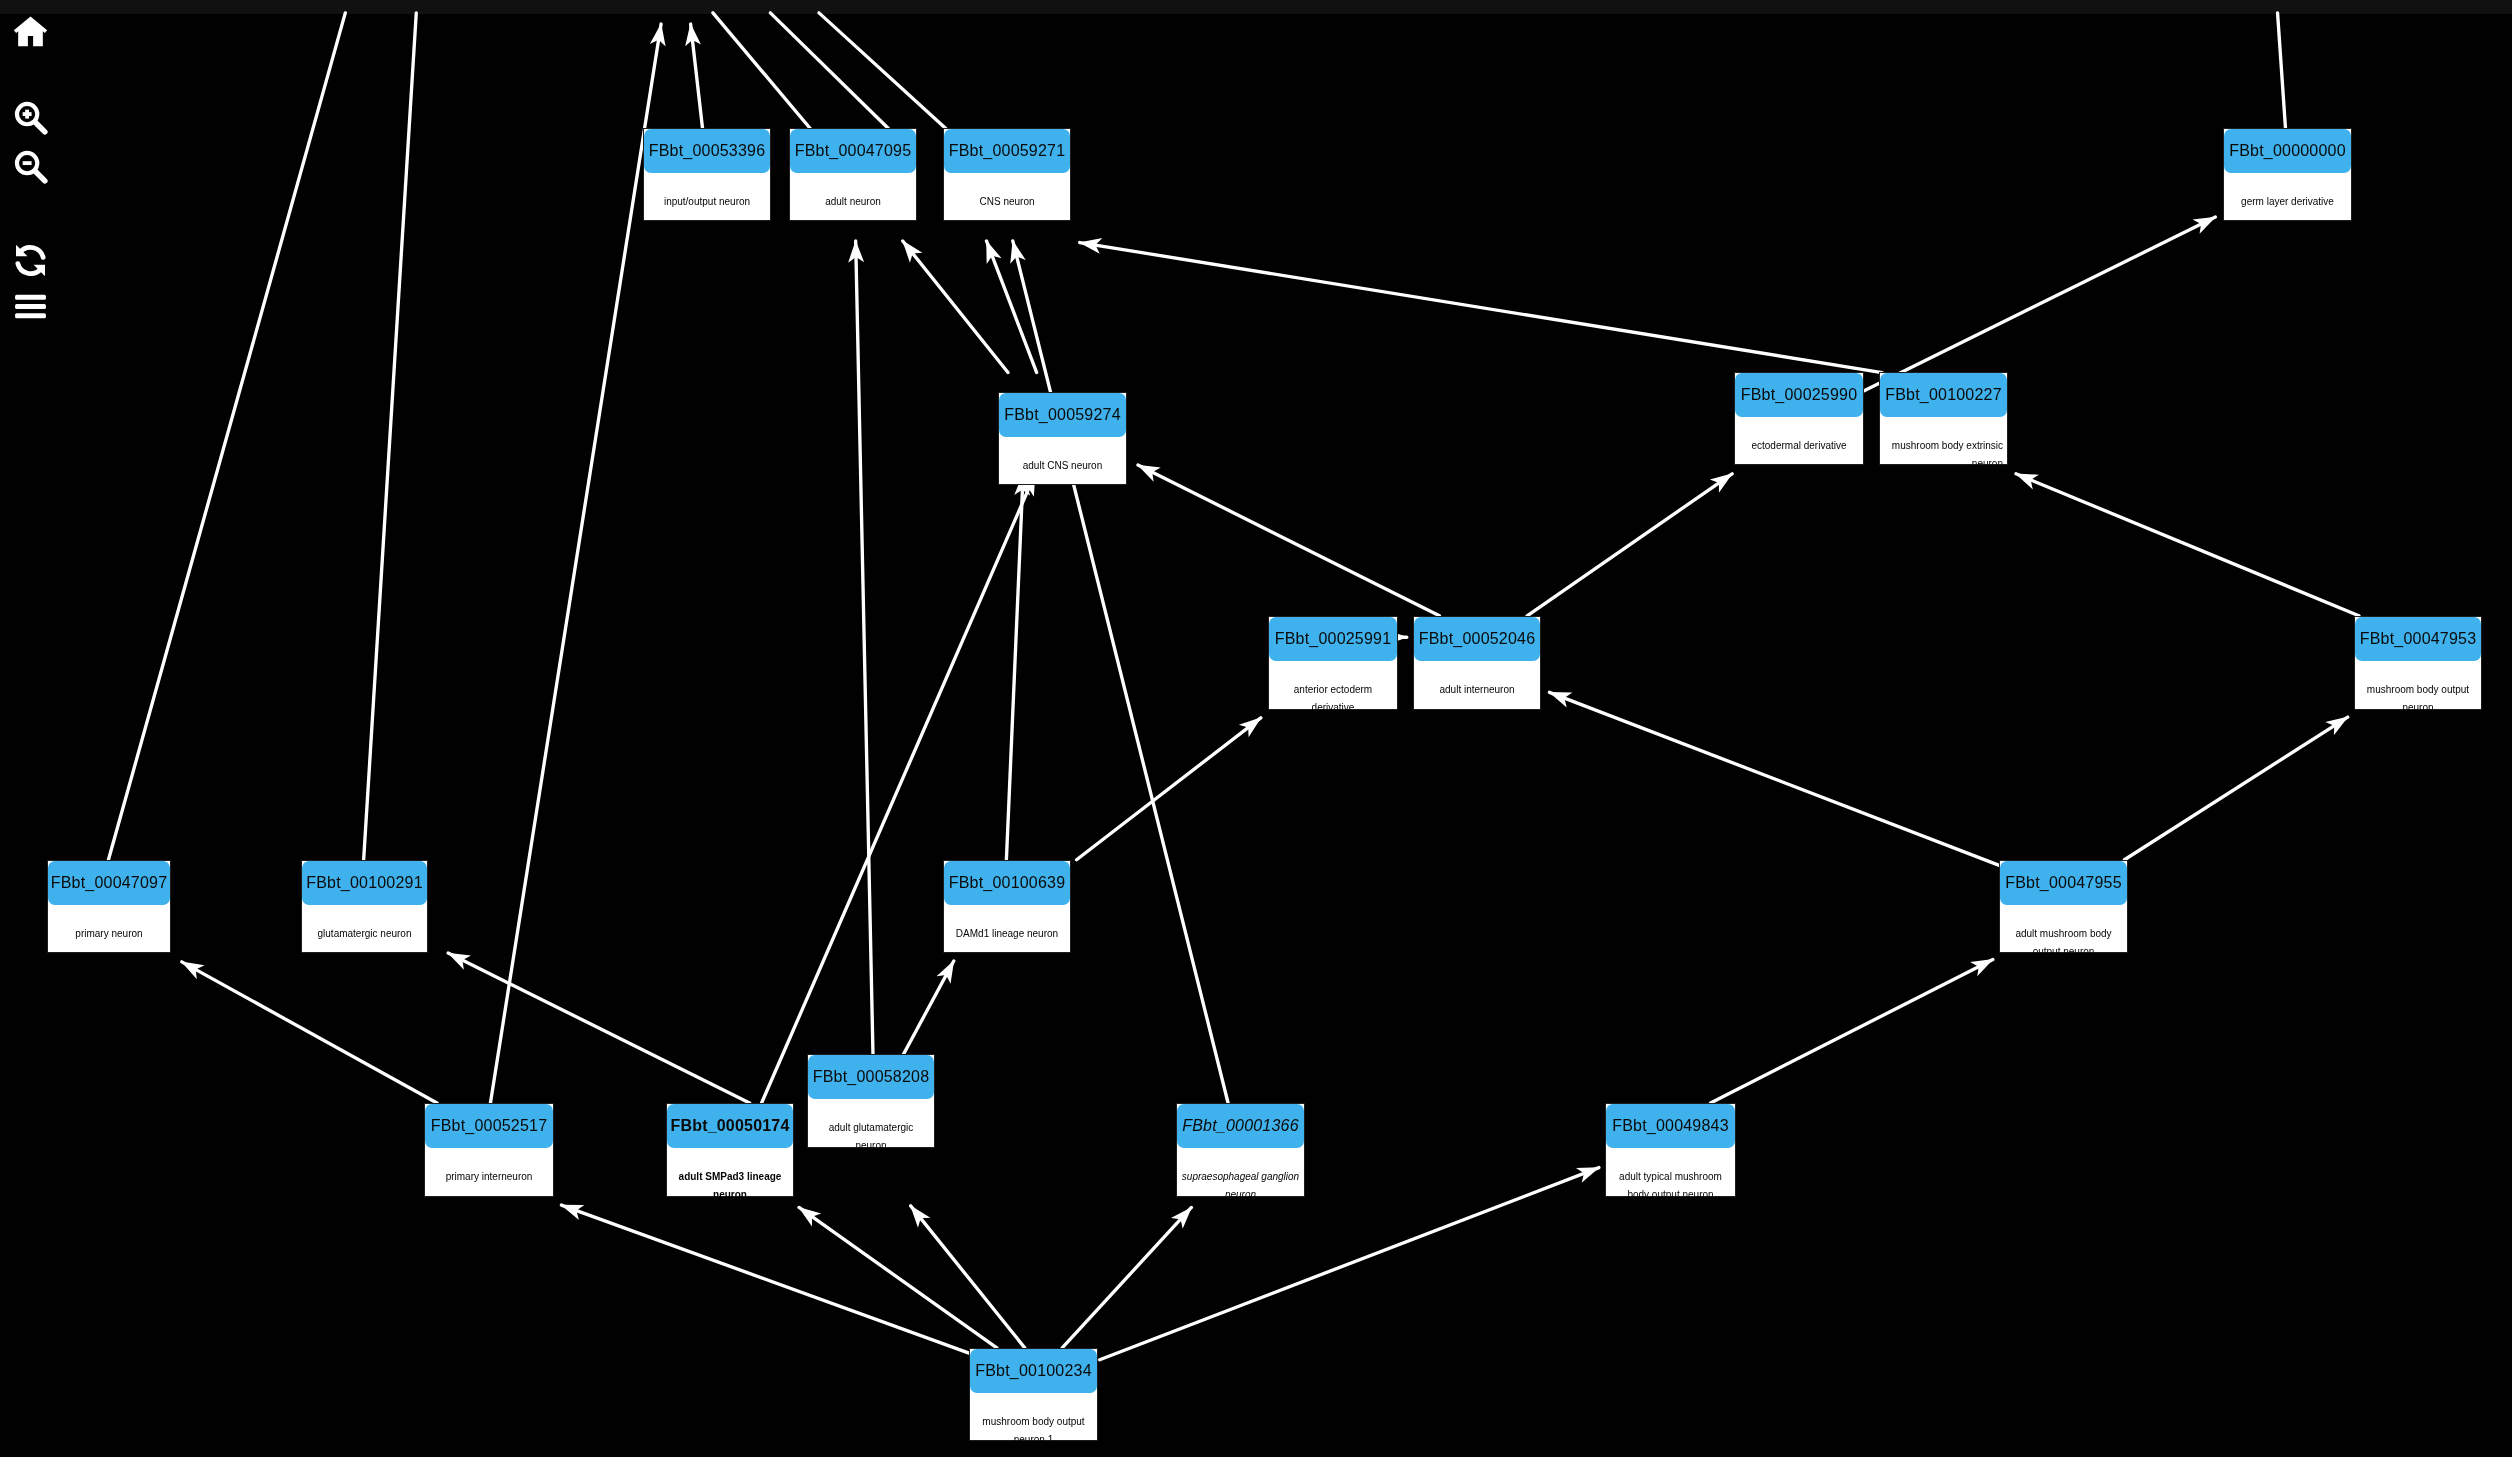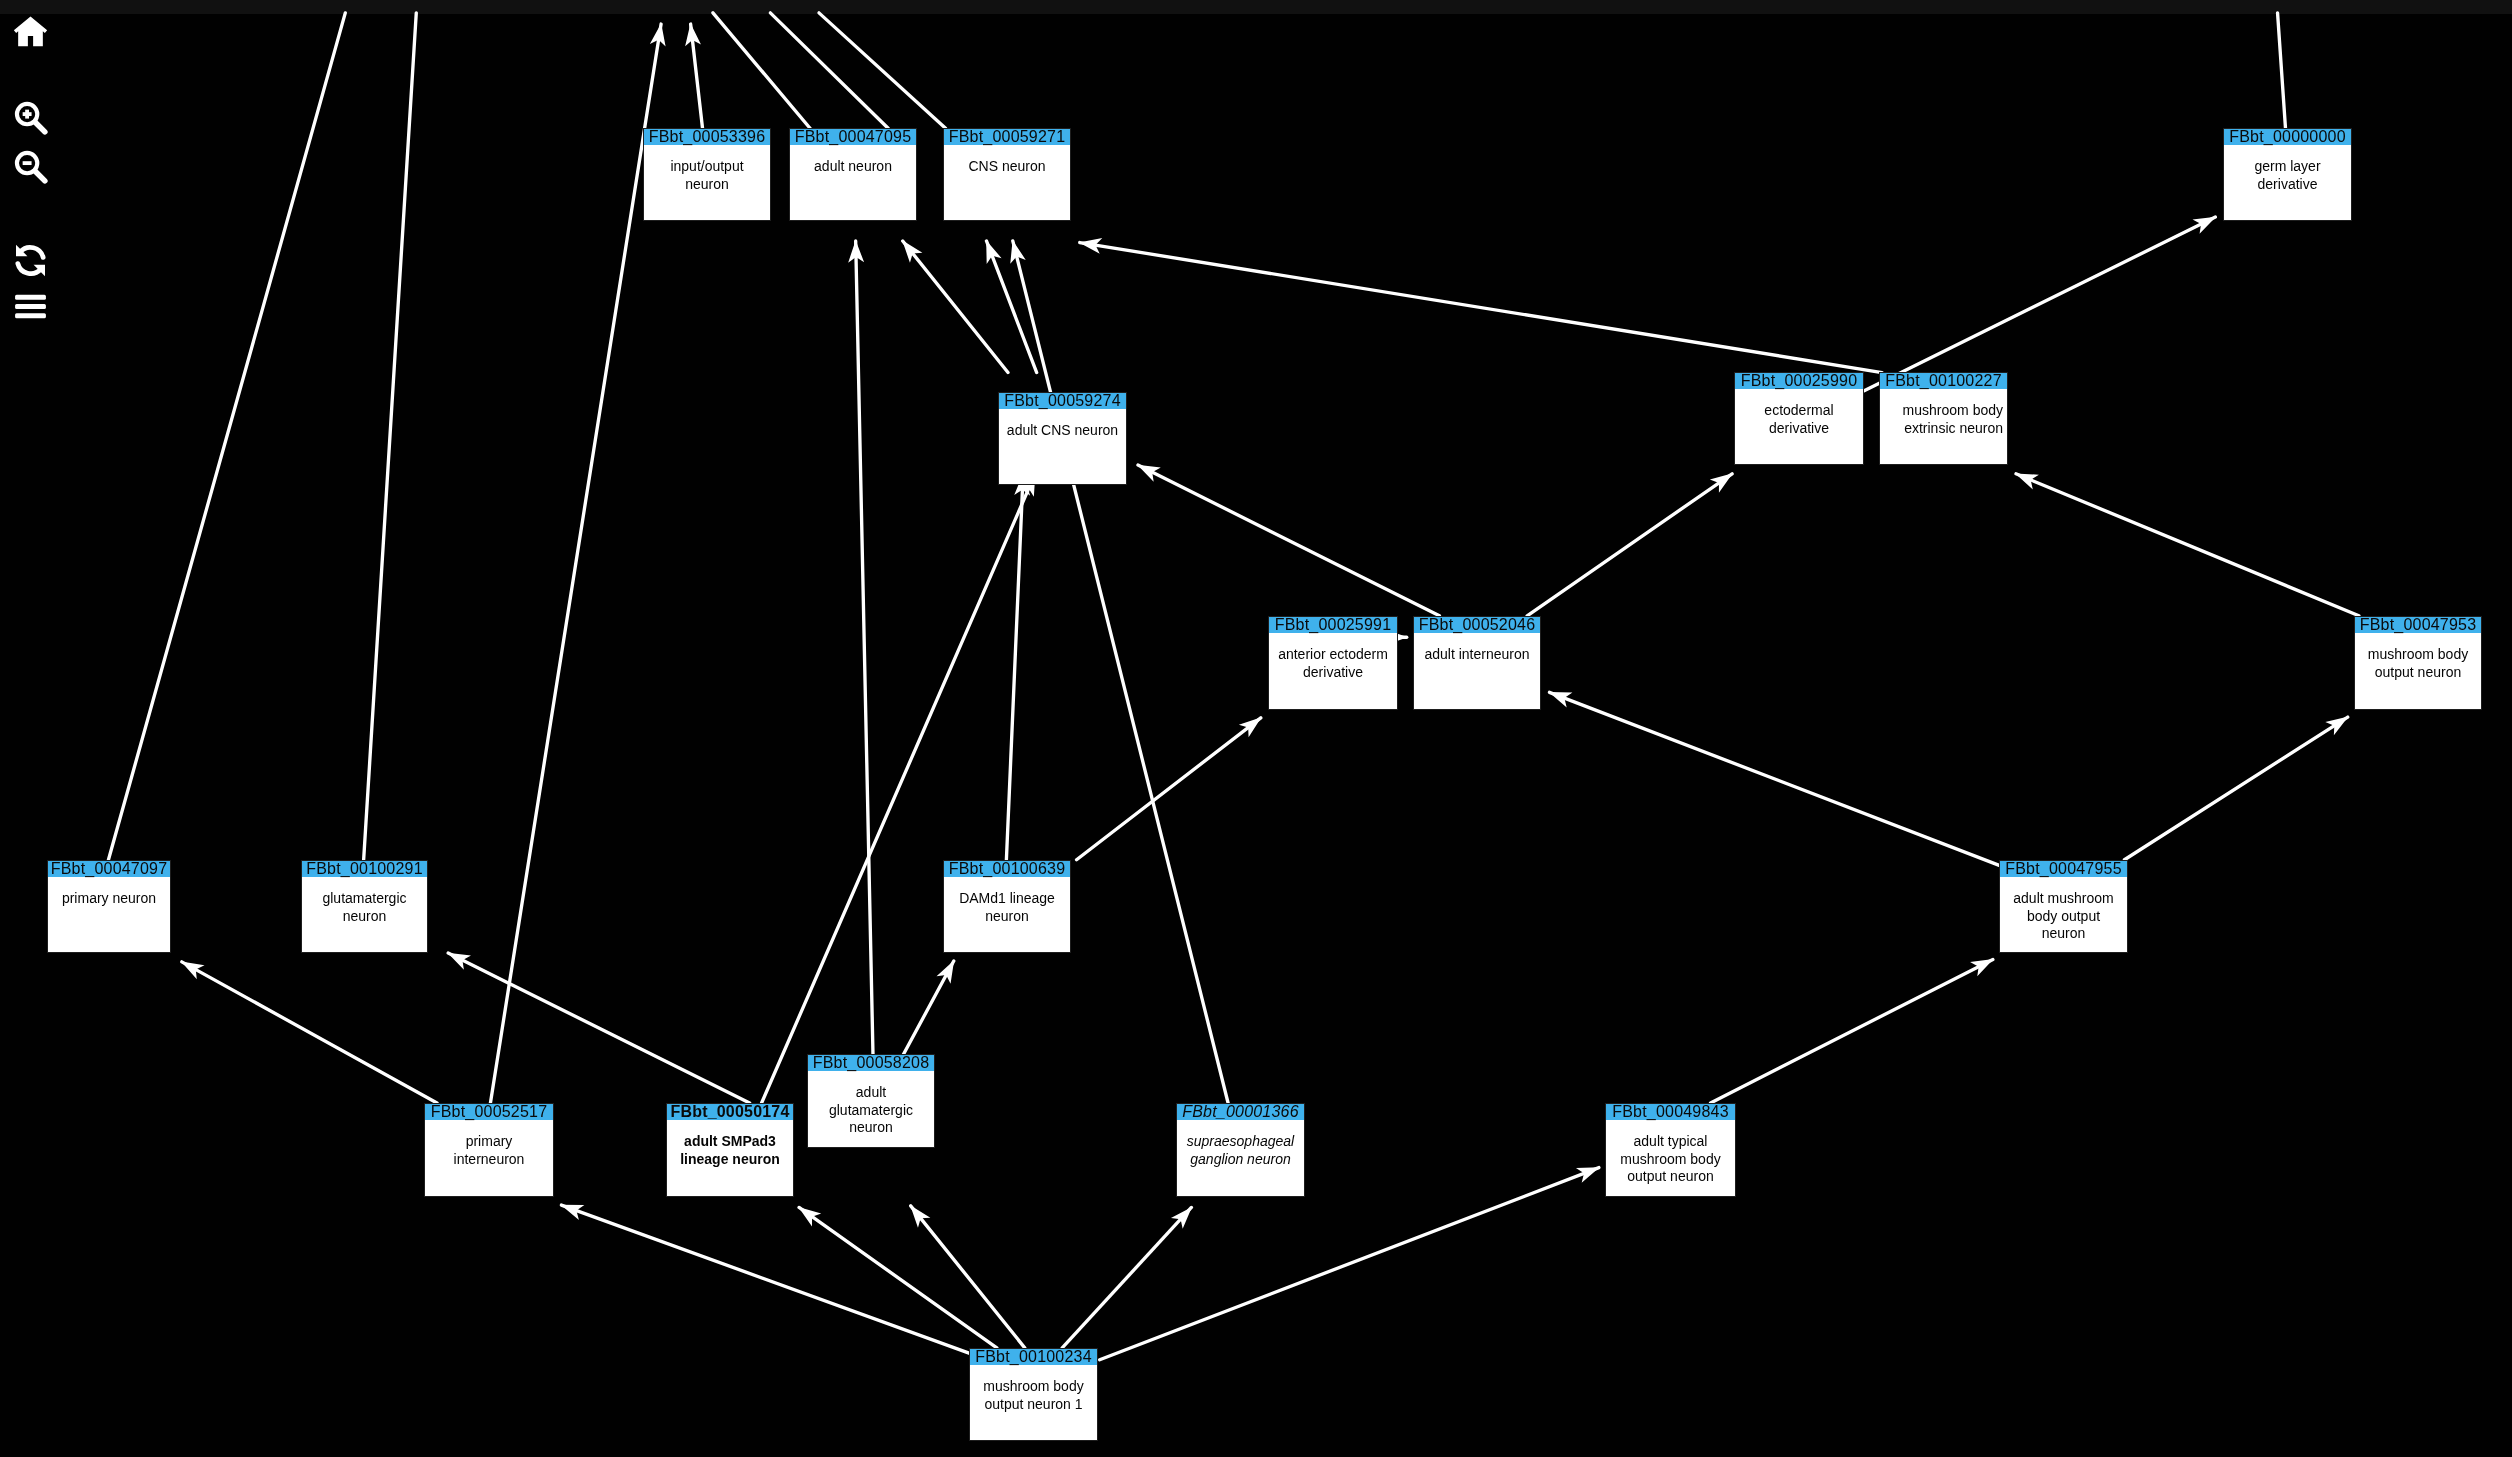--- a/index.html
+++ b/index.html
@@ -4,23 +4,23 @@
 <style>
   html,body{margin:0;padding:0;background:#000;}
   body{width:2512px;height:1458px;position:relative;overflow:hidden;
        font-family:"Liberation Sans",sans-serif;}
   .canvas{position:absolute;left:0;top:0;width:2512px;height:1458px;background:#010101;}
   .topstrip{position:absolute;left:0;top:0;width:2512px;height:14.4px;background:#111;}
   svg.edge-layer{position:absolute;left:0;top:0;width:2512px;height:1458px;}
   .edge{stroke:#fff;stroke-width:4.2;stroke-linecap:round;}
   .node{position:absolute;background:#fff;border:1.6px solid #1e1e1e;box-sizing:border-box;
         color:#050505;text-align:center;cursor:pointer;}
-  .node-id{height:16px;background:#3FB1EC;display:flex;align-items:center;justify-content:center;
-           font-size:16px;color:#0a0a0a;letter-spacing:0.2px;}
-  .node-label{padding:13px 4px 0 4px;font-size:14px;line-height:17.5px;}
+  .node-id{height:44px;background:#3FB1EC;display:flex;align-items:center;justify-content:center;
+           font-size:16px;color:#0a0a0a;letter-spacing:0.2px;border-radius:7px;}
+  .node-label{padding:20px 4px 0 4px;font-size:10px;line-height:17.5px;}
   .toolbar{position:absolute;left:9.6px;top:11px;width:57px;display:flex;flex-direction:column;}
   .tbtn{width:41px;height:41px;background:transparent;border:0;padding:1.6px;cursor:pointer;
         display:flex;align-items:center;justify-content:center;}
   .tbtn svg{width:37px;height:37px;display:block;}
   .tb-home{margin-bottom:45px;}
   .tb-zin{margin-bottom:8px;}
   .tb-zout{margin-bottom:53px;}
   .tb-sync{margin-bottom:4.8px;}
 </style>
 </head>

